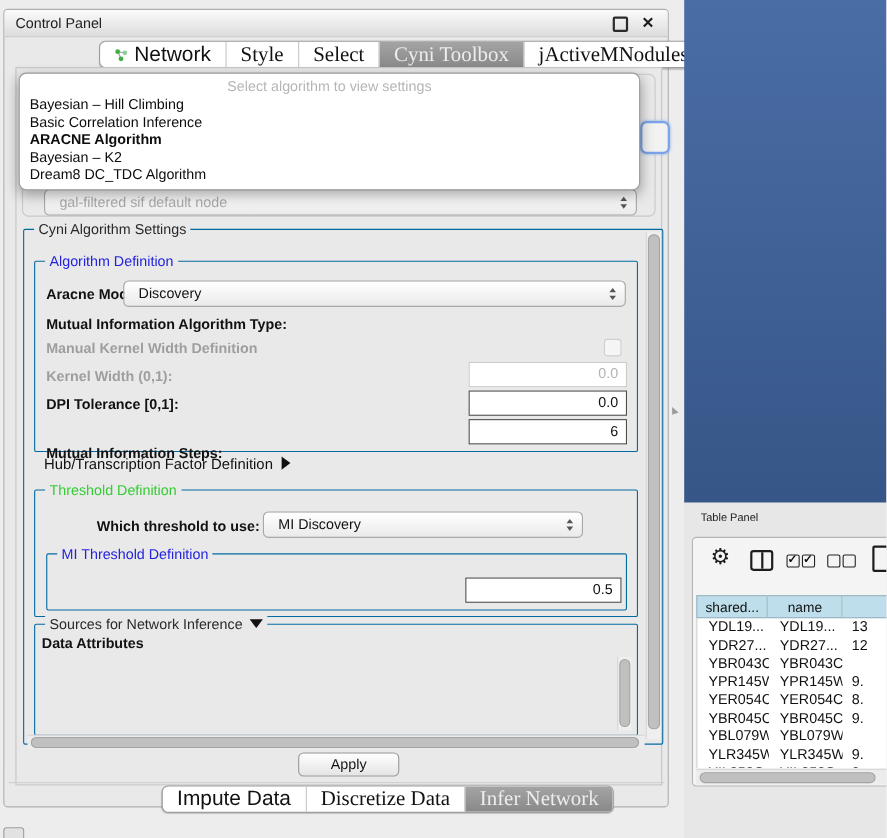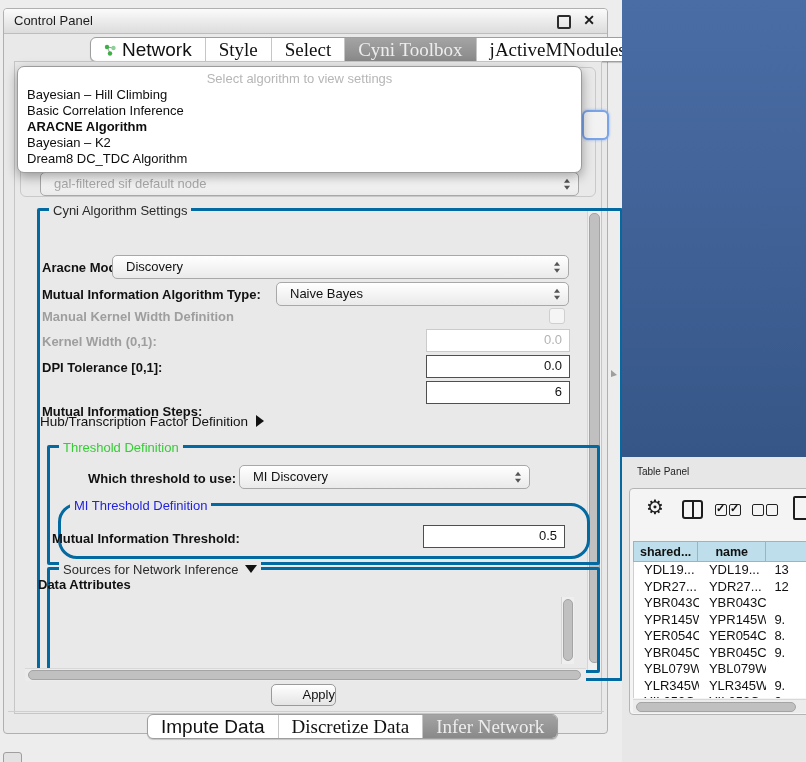--- a/index.html
+++ b/index.html
@@ -29,21 +29,21 @@
   #net-combo .cv{color:#a9a9a9;}
 
   
   #algo-popup{position:absolute;left:13px;top:57px;width:563px;background:#fff;border:1px solid #9b9b9b;
     border-radius:7px;box-shadow:0 4px 12px rgba(0,0,0,.35);padding:3px 0 5px;z-index:40;}
   .pp-prompt{text-align:center;color:#b6b6b6;font-size:13px;height:17px;line-height:17px;}
   .pp-item{height:16px;line-height:16px;font-size:13px;padding-left:9px;color:#0d0d0d;white-space:nowrap;}
   .pp-item.bold{font-weight:bold;}
 
   
-  .tg{position:absolute;border:3px solid #0369a1;border-radius:2px;margin-left:16px;}
+  .tg{position:absolute;border:1px solid #0369a1;border-radius:2px;}
   .tg-title{position:absolute;top:-8px;left:9px;background:#e9e9e9;padding:0 4px;font-size:13px;white-space:nowrap;}
   .t-blue{color:#2323dd;} .t-green{color:#35cc35;} .t-dark{color:#2a2a2a;}
 
   .lab{position:absolute;font-size:13px;color:#111;white-space:nowrap;}
   .lab.b{font-weight:bold;}
   .lab.dis{color:#9e9e9e;font-weight:bold;}
 
   .combo{position:absolute;height:24px;background:linear-gradient(#ffffff,#eaeaea);
     border:1px solid #a8a8a8;border-radius:5px;box-sizing:border-box;}
   .combo .cv{position:absolute;left:13px;top:0;line-height:22px;font-size:13px;white-space:nowrap;}
@@ -60,23 +60,23 @@
   .cbox{position:absolute;width:14px;height:14px;border:1px solid #cfcfcf;border-radius:3px;background:#f5f5f5;}
 
   
   .sb-track-v{position:absolute;background:#efefef;border-left:1px solid #d5d5d5;}
   .sb-thumb{position:absolute;background:#c0c0c0;border:1px solid #a4a4a4;border-radius:5px;}
   .sb-track-h{position:absolute;background:#ececec;border-top:1px solid #d8d8d8;}
 
   #attr-list{position:absolute;left:88px;top:588px;width:468px;height:67px;background:#fff;overflow:hidden;}
   .attr-item{height:16.6px;line-height:16.6px;background:#3d6dc7;color:#fff;font-size:12.5px;padding-left:6px;white-space:nowrap;}
 
-  #apply-btn{position:absolute;left:267px;top:675px;width:65px;height:22px;box-sizing:border-box;
+  #apply-btn{position:absolute;left:267px;top:675px;width:92px;height:22px;box-sizing:border-box;
     background:linear-gradient(#ffffff,#e4e4e4);border:1px solid #9a9a9a;border-radius:5px;
-    font-size:13px;text-align:right;line-height:20px;}
+    font-size:13px;text-align:center;line-height:20px;}
   #cp-divider{position:absolute;left:4px;top:702px;width:596px;height:1px;background:#cfcfcf;}
 
   #hub-row{position:absolute;left:36px;top:405px;font-size:13.5px;color:#111;}
   .tri-right{display:inline-block;width:0;height:0;border-top:6px solid transparent;border-bottom:6px solid transparent;
     border-left:8px solid #111;margin-left:8px;vertical-align:-1px;}
   .tri-down{display:inline-block;width:0;height:0;border-left:6px solid transparent;border-right:6px solid transparent;
     border-top:8px solid #111;margin-left:6px;vertical-align:1px;}
 
   
   #desktop{position:absolute;left:622px;top:0;width:184px;height:457px;
@@ -91,21 +91,21 @@
   #ic-gear{left:16px;top:8px;font-size:20px;line-height:20px;}
   #ic-split{left:52px;top:11px;width:17px;height:15px;border:2px solid #1c1c1c;border-radius:3px;}
   #ic-split i{position:absolute;left:50%;top:0;bottom:0;width:2px;background:#1c1c1c;transform:translateX(-50%);}
   .cbx{position:absolute;top:15px;width:10px;height:10px;border:1.6px solid #222;border-radius:2px;}
   .cbx.on::after{content:"\2713";position:absolute;left:0px;top:-3px;font-size:11px;font-weight:bold;color:#111;}
   #ic-doc{left:163px;top:7px;width:18px;height:20px;border:2px solid #1c1c1c;border-radius:2px 6px 2px 2px;}
 
   #tbl{position:absolute;left:3px;top:52px;width:186px;}
   #tbl-header{display:flex;}
   .th{box-sizing:border-box;height:21px;line-height:20px;font-size:12.5px;text-align:center;
-    background:#bddeea;border:1px solid #9cb4bf;border-left:none;color:#111;font-weight:bold;}
+    background:#bddeea;border:1px solid #9cb4bf;border-left:none;color:#111;}
   .th:first-child{border-left:1px solid #9cb4bf;}
   .c0{width:74px;} .c1{width:77px;} .c2{width:60px;}
   #tbl-rows{background:#fff;height:136px;overflow:hidden;border-left:1px solid #cfcfcf;}
   .trow{display:flex;height:16.5px;line-height:16.5px;font-size:13px;}
   .td{box-sizing:border-box;white-space:nowrap;overflow:hidden;}
   .td.c0{padding-left:10px;} .td.c1{padding-left:10px;} .td.c2{padding-left:8px;}
 
   #grip{position:absolute;left:611px;top:370px;width:0;height:0;
     border-top:5px solid transparent;border-left:6px solid #8a8a8a;border-bottom:2px solid transparent;opacity:.8;}
   #bl-icon{position:absolute;left:3px;top:752px;width:17px;height:14px;background:#e2e2e2;
@@ -172,36 +172,32 @@
         </div>
     </div>
 
     <div class="tg" style="left:17px;top:199px;width:580px;height:467px;">
       <span class="tg-title t-dark">Cyni Algorithm Settings</span>
     </div>
     <div class="sb-track-v" style="left:583px;top:202px;width:13px;height:461px;">
       <div class="sb-thumb" style="left:1px;top:2px;width:9px;height:448px;"></div>
     </div>
 
+    <div class="tg" style="left:27px;top:228px;width:547px;height:172px;">
+      <span class="tg-title t-blue">Algorithm Definition</span>
+    </div>
     <span class="lab b" style="left:38px;top:251px;">Aracne Mode:</span>
     <div class="combo" style="left:108px;top:246px;width:457px;">
       <span class="cv">Discovery</span>
       <span class="arr">
           <i class="u"></i>
           <i class="d"></i>
         </span>
     </div>
     <span class="lab b" style="left:38px;top:278px;">Mutual Information Algorithm Type:</span>
-    <div class="combo" style="left:272px;top:273px;width:293px;">
-      <span class="cv">Naive Bayes</span>
-      <span class="arr">
-          <i class="u"></i>
-          <i class="d"></i>
-        </span>
-    </div>
     <span class="lab dis" style="left:38px;top:300px;">Manual Kernel Width Definition</span>
     <div class="cbox" style="left:545px;top:299px;"></div>
     <span class="lab dis" style="left:38px;top:325px;">Kernel Width (0,1):</span>
     <div class="numfield dim" style="left:422px;top:320px;width:144px;">0.0</div>
     <span class="lab b" style="left:38px;top:351px;">DPI Tolerance [0,1]:</span>
     <div class="numfield strong" style="left:422px;top:346px;width:144px;">0.0</div>
     <span class="lab b" style="left:38px;top:395px;">Mutual Information Steps:</span>
     <div class="numfield strong" style="left:422px;top:372px;width:144px;">6</div>
 
     <div id="hub-row">
@@ -212,24 +208,23 @@
       <span class="tg-title t-green">Threshold Definition</span>
     </div>
     <span class="lab b" style="left:84px;top:462px;">Which threshold to use:</span>
     <div class="combo" style="left:235px;top:456px;width:291px;">
       <span class="cv">MI Discovery</span>
       <span class="arr">
           <i class="u"></i>
           <i class="d"></i>
         </span>
     </div>
-    <div class="tg" style="left:38px;top:494px;width:526px;height:50px;border-radius:19px;">
+    <div class="tg" style="left:38px;top:494px;width:526px;height:50px;">
       <span class="tg-title t-blue">MI Threshold Definition</span>
     </div>
-    <span class="lab b" style="left:48px;top:522px;">Mutual Information Threshold:</span>
     <div class="numfield strong" style="left:419px;top:516px;width:142px;">0.5</div>
 
     <div class="tg" style="left:27px;top:558px;width:547px;height:100px;">
       <span class="tg-title t-dark"><span>Sources for Network Inference</span><span class="tri-down"></span></span>
     </div>
     <span class="lab b" style="left:34px;top:568px;">Data Attributes</span>
     <div class="sb-track-v" style="left:557px;top:588px;width:12px;height:67px;">
       <div class="sb-thumb" style="left:1px;top:2px;width:8px;height:60px;"></div>
     </div>
     <div class="sb-track-h" style="left:21px;top:659px;width:561px;height:12px;">

